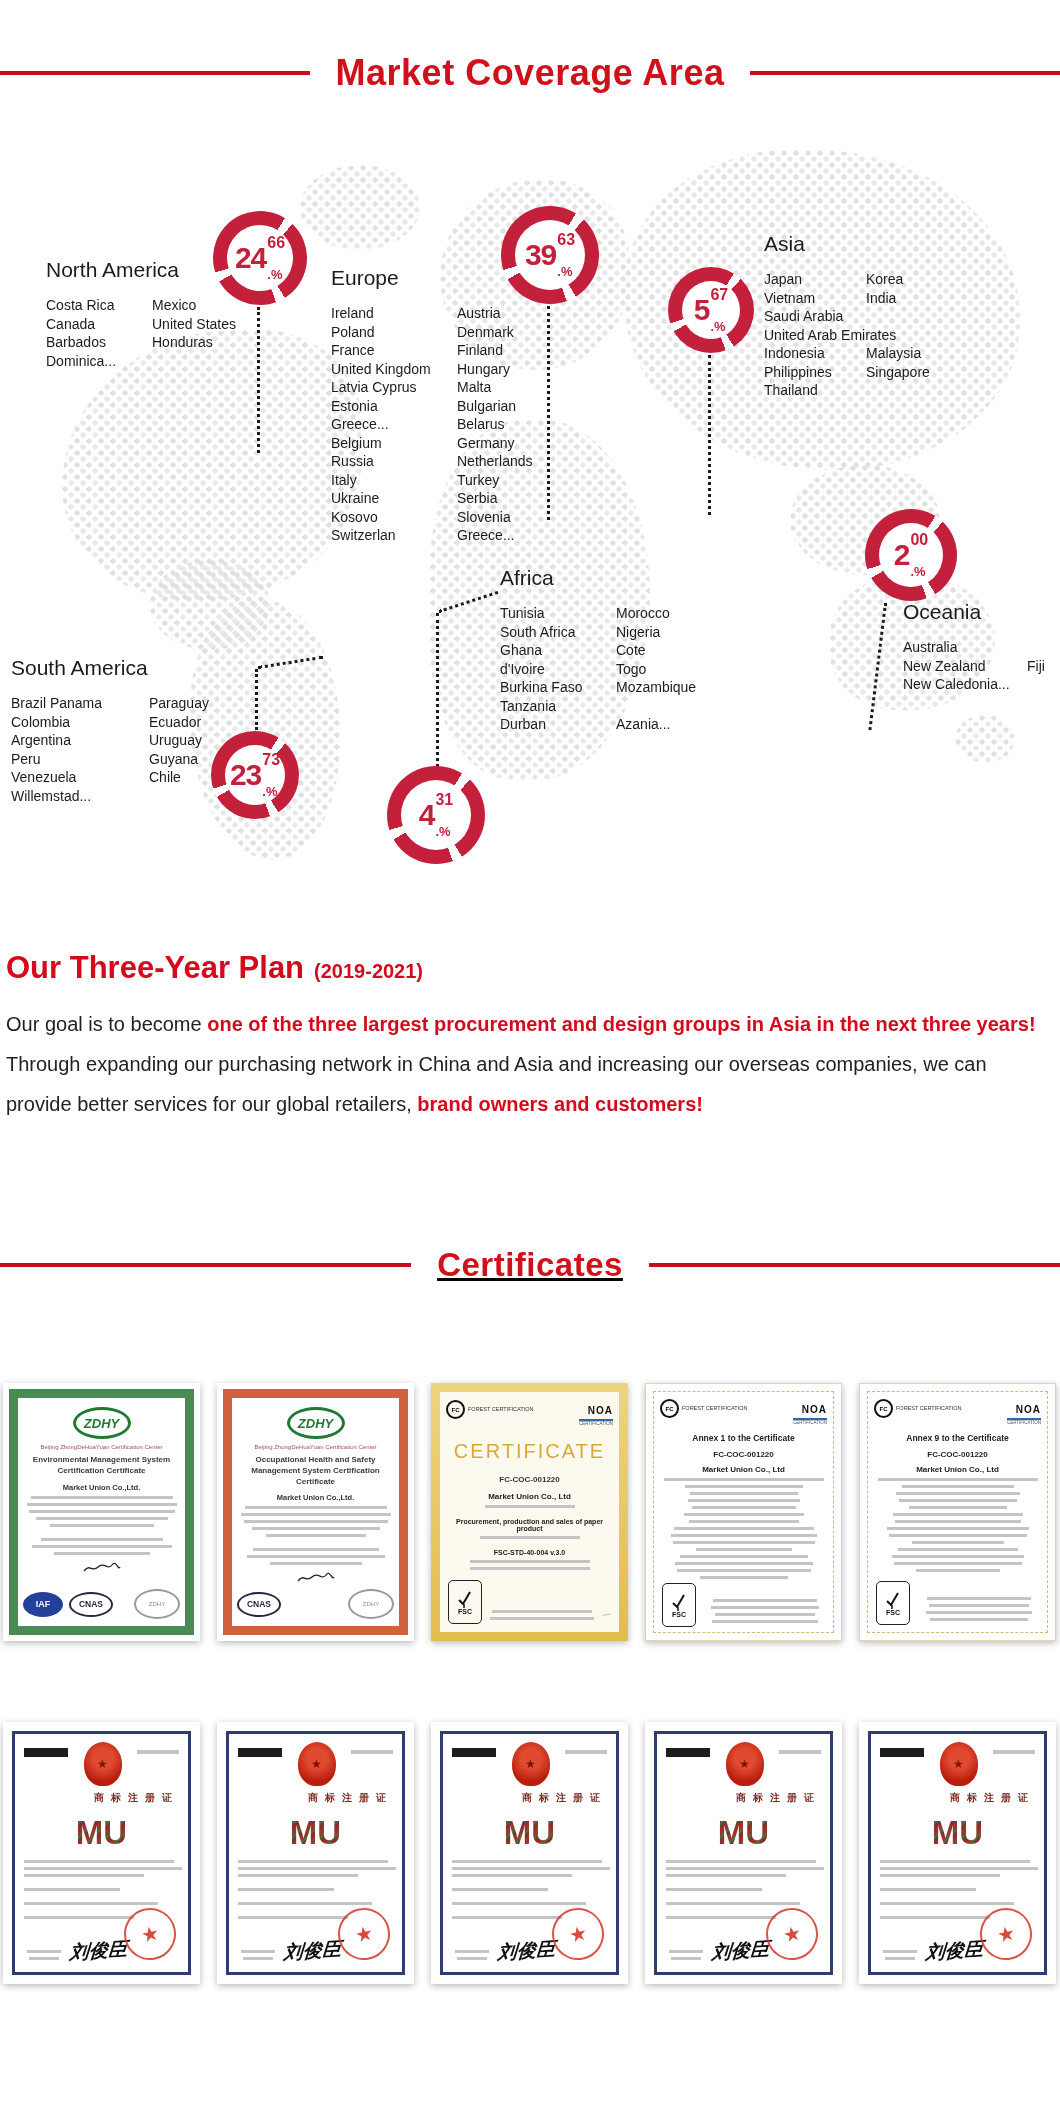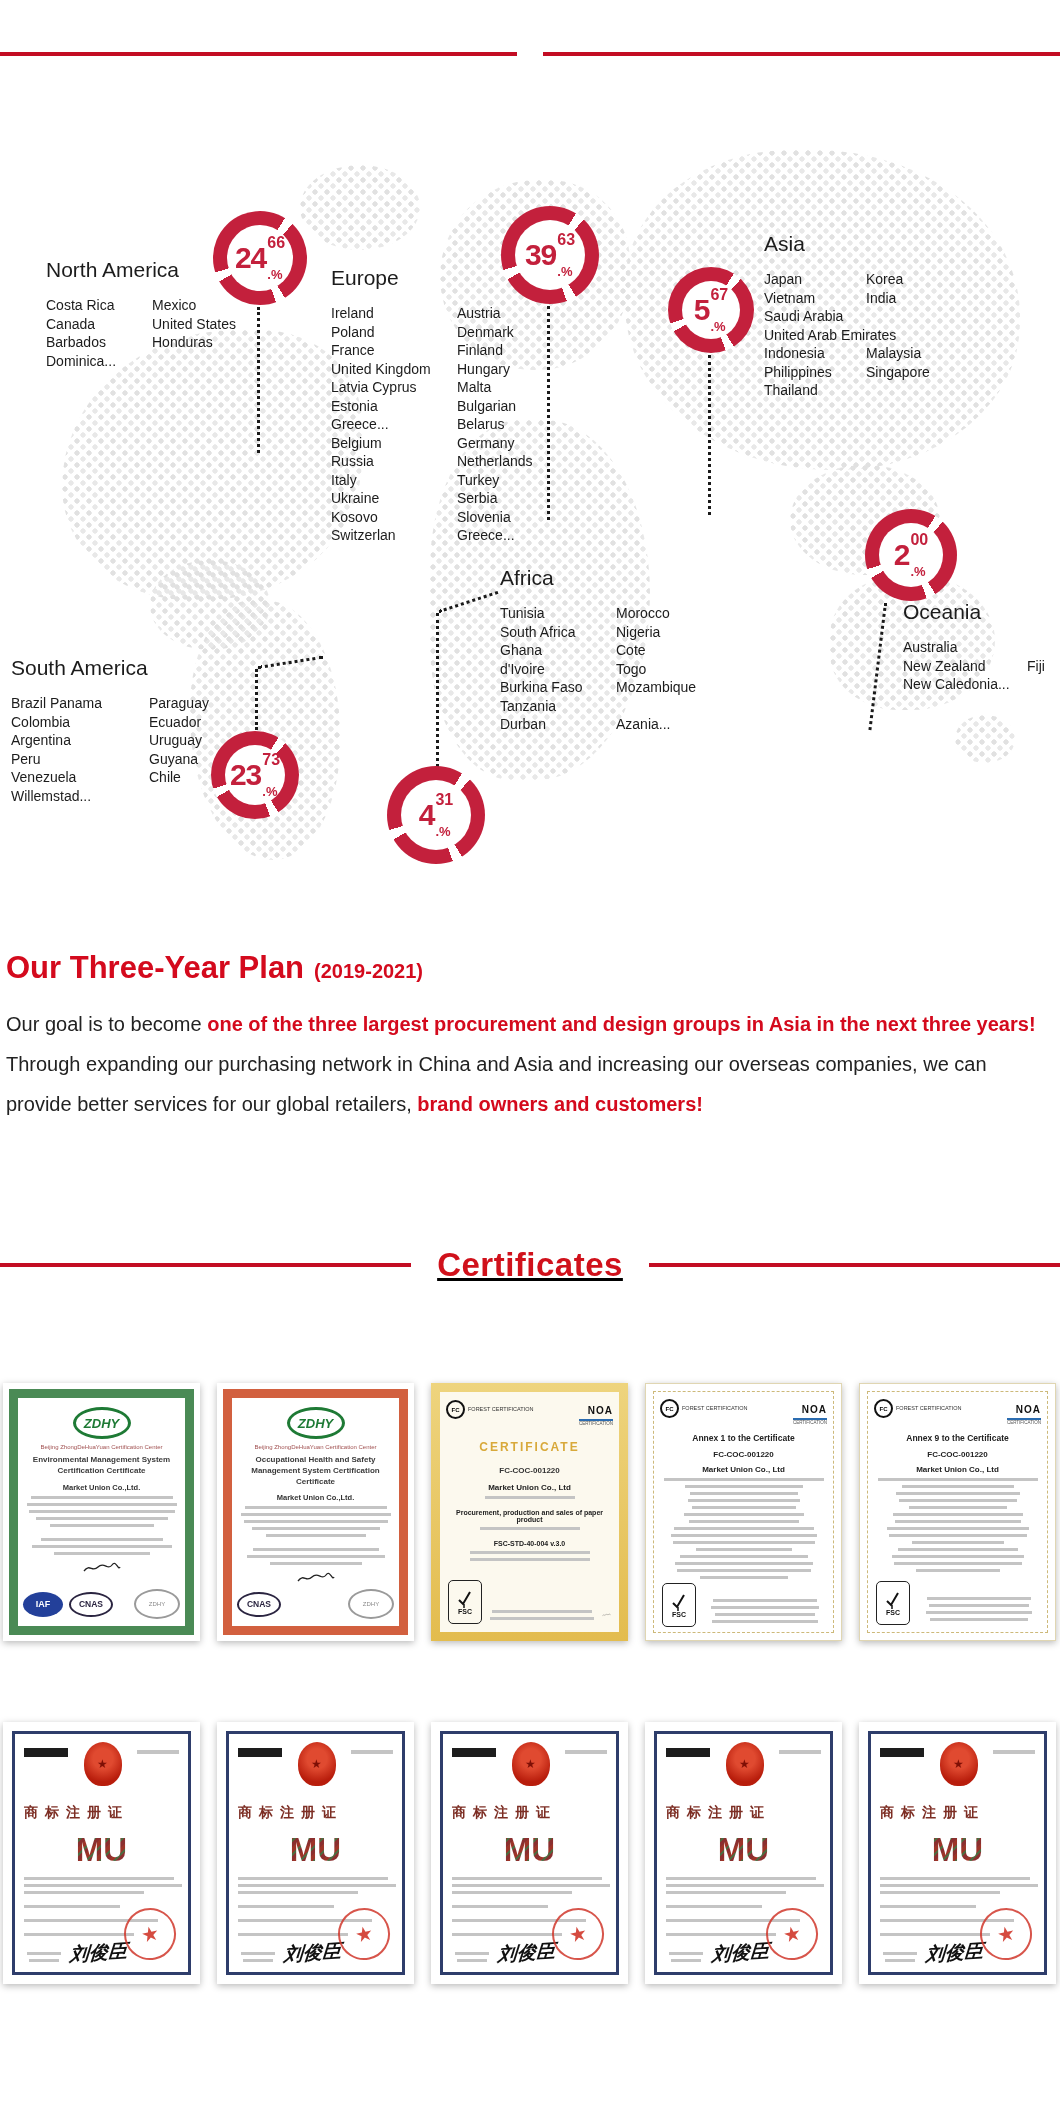--- a/index.html
+++ b/index.html
@@ -117,21 +117,21 @@
   .annex-inner { position:absolute; inset:7px; border:1px dashed #cdb97a; box-sizing:border-box;
                  display:flex; flex-direction:column; align-items:center; text-align:center; padding:7px 6px; }
   .fhead { width:100%; display:flex; justify-content:space-between; align-items:flex-start; }
   .fclogo { display:flex; align-items:center; gap:3px; }
   .fccirc { width:15px; height:15px; border:2px solid #111; border-radius:50%; font-size:6px; font-weight:bold;
             display:flex; align-items:center; justify-content:center; }
   .fctxt { font-size:5.5px; text-align:left; color:#333; line-height:1.2; }
   .noa { text-align:right; }
   .noa b { font-size:10px; letter-spacing:1px; color:#111; }
   .noa span { display:block; font-size:4.5px; color:#555; border-top:2px solid #2b6cb0; margin-top:1px; }
-  .fcertword { font-size:12px; font-weight:bold; letter-spacing:2px; color:#d8a93a; margin-top:14px; }
+  .fcertword { font-size:20px; font-weight:normal; letter-spacing:2px; color:#d8a93a; margin-top:14px; }
   .fno  { font-size:8px; font-weight:bold; color:#333; margin-top:12px; }
   .fco  { font-size:8px; font-weight:bold; color:#222; margin-top:8px; }
   .fscope { font-size:7px; font-weight:bold; color:#222; margin-top:6px; }
   .fstd { font-size:7px; font-weight:bold; color:#222; margin-top:6px; }
   .ffoot { margin-top:auto; width:100%; display:flex; align-items:flex-end; gap:8px; padding:0 2px; box-sizing:border-box; }
   .fsclogo { width:32px; height:42px; border:1.5px solid #222; border-radius:5px; display:flex; flex-direction:column;
              align-items:center; justify-content:center; font-size:7px; font-weight:bold; color:#111; flex:none; }
   .atitle { font-size:8.5px; font-weight:bold; color:#222; margin-top:8px; }
   .ano    { font-size:8px; font-weight:bold; color:#222; margin-top:7px; }
   .aco    { font-size:8px; font-weight:bold; color:#222; margin-top:6px; }
@@ -139,38 +139,39 @@
   
   .cert-tm { height:262px; }
   .tm-inner { position:absolute; inset:9px; border:3px solid #2e3d6b; box-sizing:border-box; padding:8px 9px;
               display:flex; flex-direction:column; }
   .tm-head { display:flex; justify-content:space-between; align-items:flex-start; }
   .tm-logo { width:44px; height:9px; background:#1d1d1d; margin-top:6px; }
   .emblem { width:38px; height:44px; border-radius:50% 50% 46% 46%;
             background:radial-gradient(circle at 50% 38%, #e04a30 0 30%, #b81d0c 70%);
             display:flex; align-items:center; justify-content:center; color:#7e0f05; font-size:12px; }
   .tm-no { width:42px; height:4px; background:#c4c4c4; margin-top:8px; }
-  .tm-title { text-align:left; font-size:14px; font-weight:bold; letter-spacing:7px; color:#7c2d23; margin-top:18px; }
+  .tm-title { text-align:right; font-size:10px; font-weight:bold; letter-spacing:7px; color:#7c2d23; margin-top:5px; }
   .tm-mu { text-align:center; font-size:33px; font-weight:800; margin:9px 0 4px;
            background:repeating-linear-gradient(135deg,#9c3428 0 4px,#51683f 4px 6px,#8a2f2f 6px 10px);
            -webkit-background-clip:text; background-clip:text; color:transparent; }
   .tm-bars i { margin:4px 0; }
   .tm-bottom { margin-top:auto; display:flex; align-items:flex-end; gap:6px; }
   .tm-sig { font-size:19px; font-weight:bold; font-style:italic; transform:skew(-8deg) rotate(-4deg); color:#111; }
   .tm-seal { position:absolute; right:12px; bottom:12px; width:48px; height:48px; border-radius:50%;
              border:2.5px solid rgba(208,55,43,.85); display:flex; align-items:center; justify-content:center;
              color:rgba(208,55,43,.9); font-size:20px; transform:rotate(-12deg); }
 </style>
 </head>
 <body>
 
 <div class="page">
 
   <div class="sec-title main">
     <div class="rule"></div>
+    <h1>Market Coverage Area</h1>
     <div class="rule"></div>
   </div>
 
   <div class="dots b-na"></div>
   <div class="dots b-grl"></div>
   <div class="dots b-ca"></div>
   <div class="dots b-sa"></div>
   <div class="dots b-eu"></div>
   <div class="dots b-af"></div>
   <div class="dots b-as"></div>

